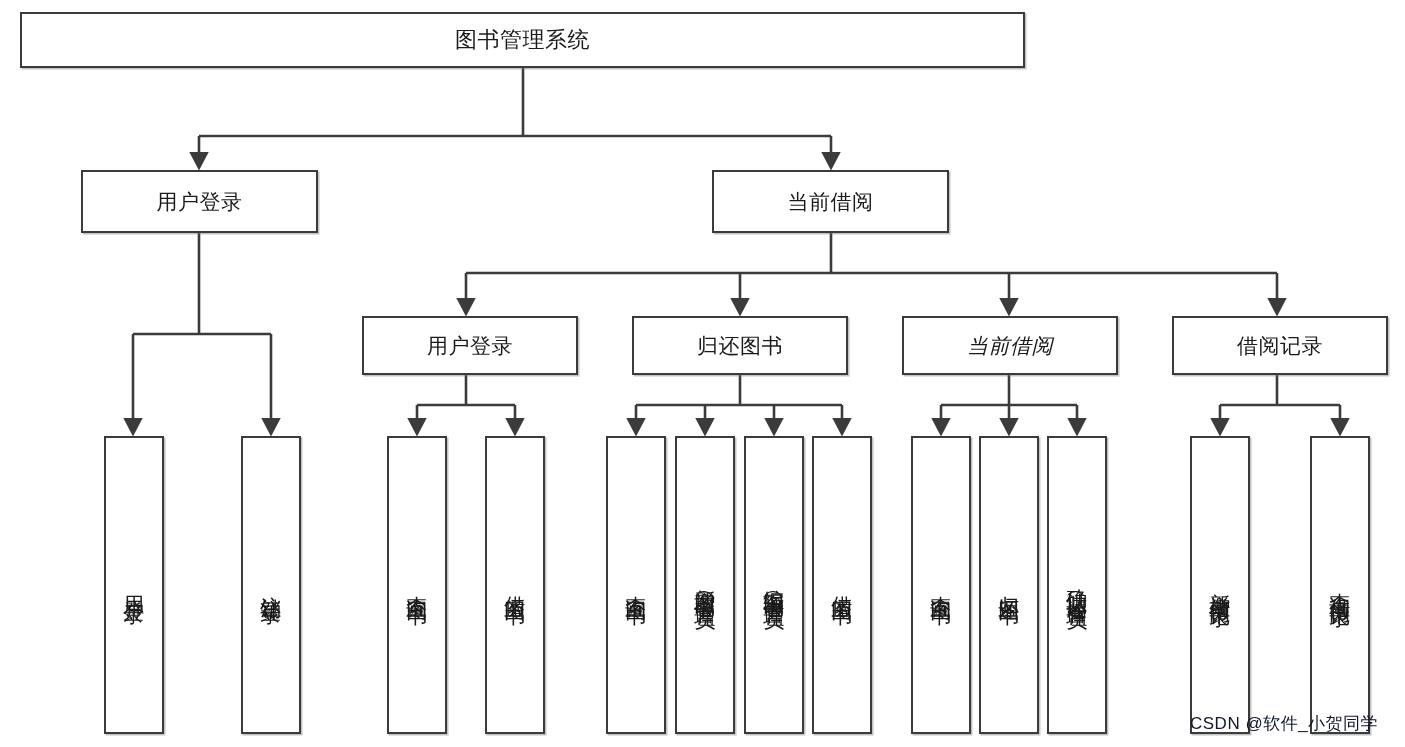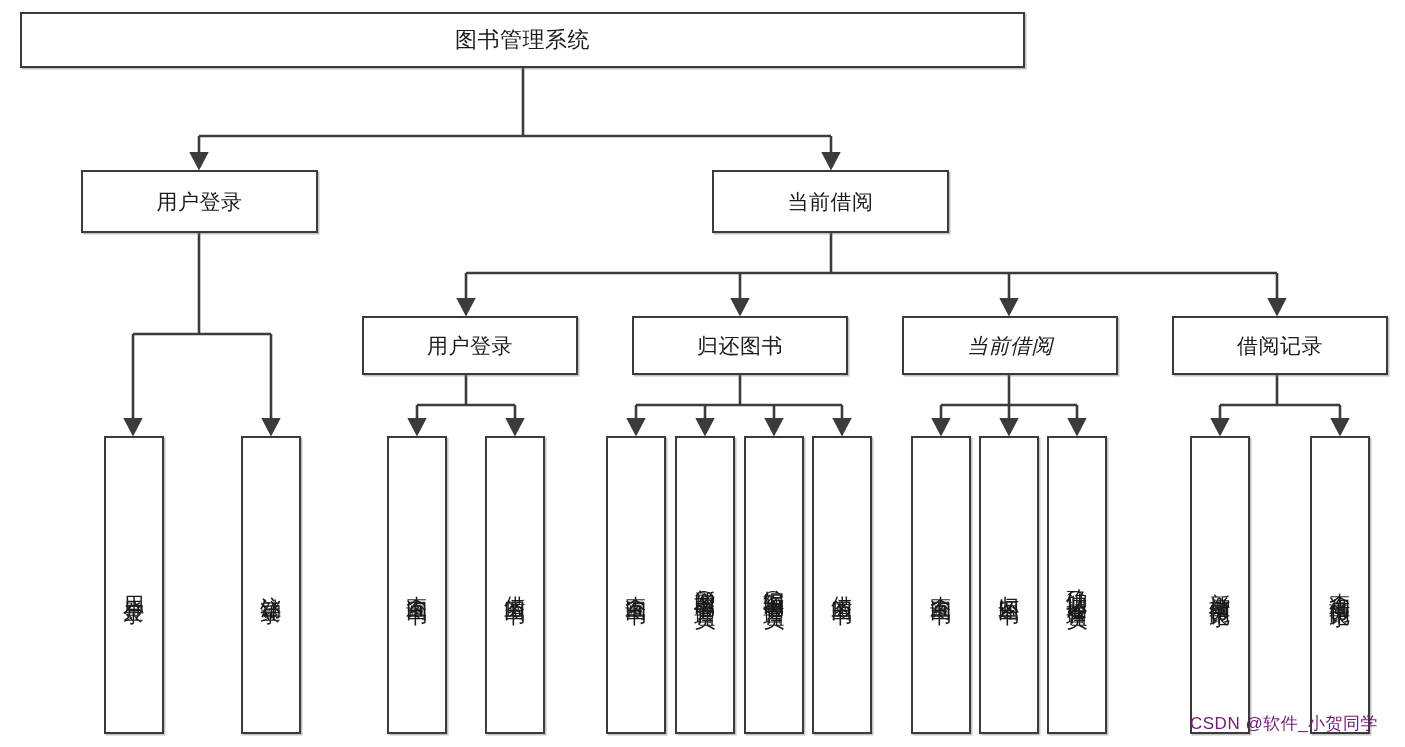--- a/index.html
+++ b/index.html
@@ -47,21 +47,21 @@
     writing-mode: vertical-rl;
     text-orientation: upright;
     letter-spacing: 3px;
     white-space: normal;
     font-size: 21px;
   }
   .node.root .label { font-size: 22px; }
   .watermark {
     position: absolute;
     font-size: 17px;
-    color: #701a75;
+    color: #0f172a;
     letter-spacing: 0.5px;
     white-space: nowrap;
     user-select: none;
   }
 </style>
 </head>
 <body>
 
 <div id="canvas">
 

